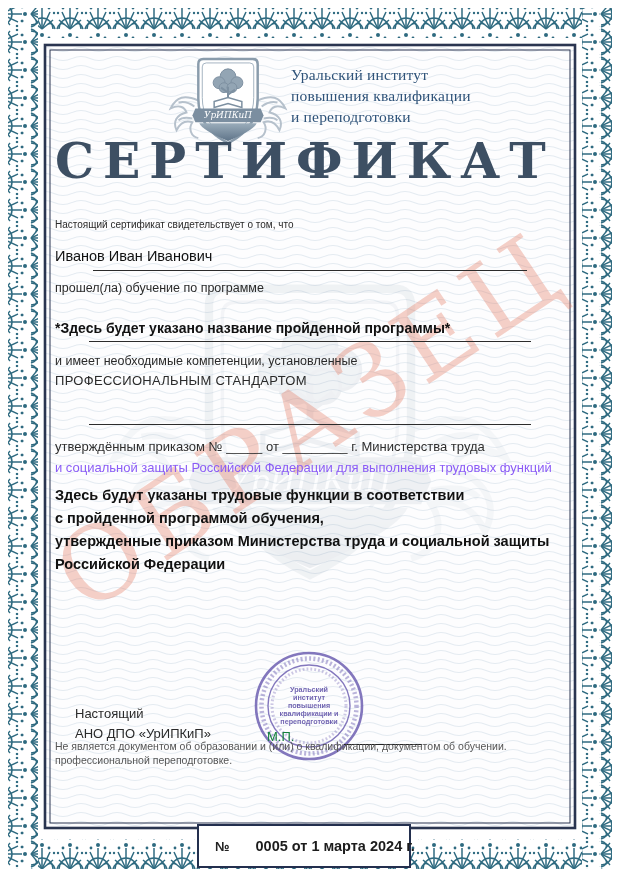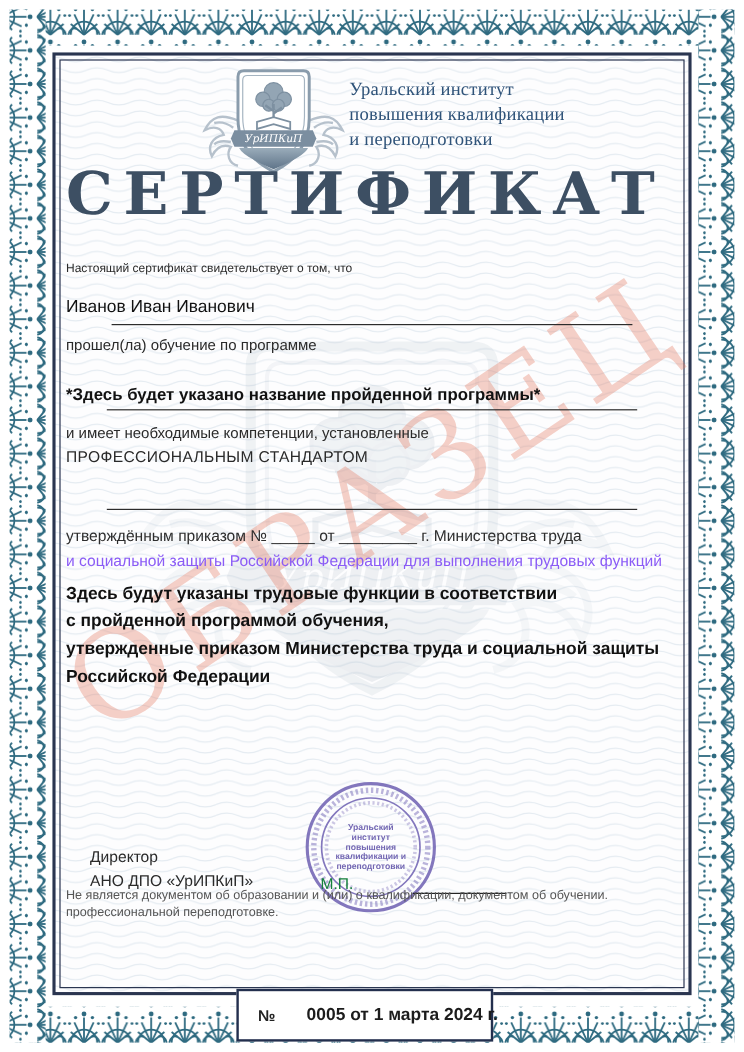--- a/index.html
+++ b/index.html
@@ -197,21 +197,21 @@
     <div class="abs t-order2">и социальной защиты Российской Федерации для выполнения трудовых функций</div>
 
     <div class="abs t-funcs">
       <div>Здесь будут указаны трудовые функции в соответствии</div>
       <div>с пройденной программой обучения,</div>
       <div>утвержденные приказом Министерства труда и социальной защиты</div>
       <div>Российской Федерации</div>
     </div>
 
     <div class="director">
-      <div>Директор</div>
+      <div>Настоящий</div>
       <div>АНО ДПО «УрИПКиП»</div>
     </div>
 
     <svg class="stamp-svg" viewBox="0 0 114 114">
       <g stroke="#6e60b2" fill="none" opacity="0.85">
         <circle cx="57" cy="57" r="53" stroke-width="2.6"></circle>
         <circle cx="57" cy="57" r="47.5" stroke-width="4.5" stroke-dasharray="2 2.3" opacity="0.55"></circle>
         <circle cx="57" cy="57" r="41" stroke-width="1.4"></circle>
         <circle cx="57" cy="57" r="37" stroke-width="3" stroke-dasharray="1.8 2.1" opacity="0.4"></circle>
       </g>

